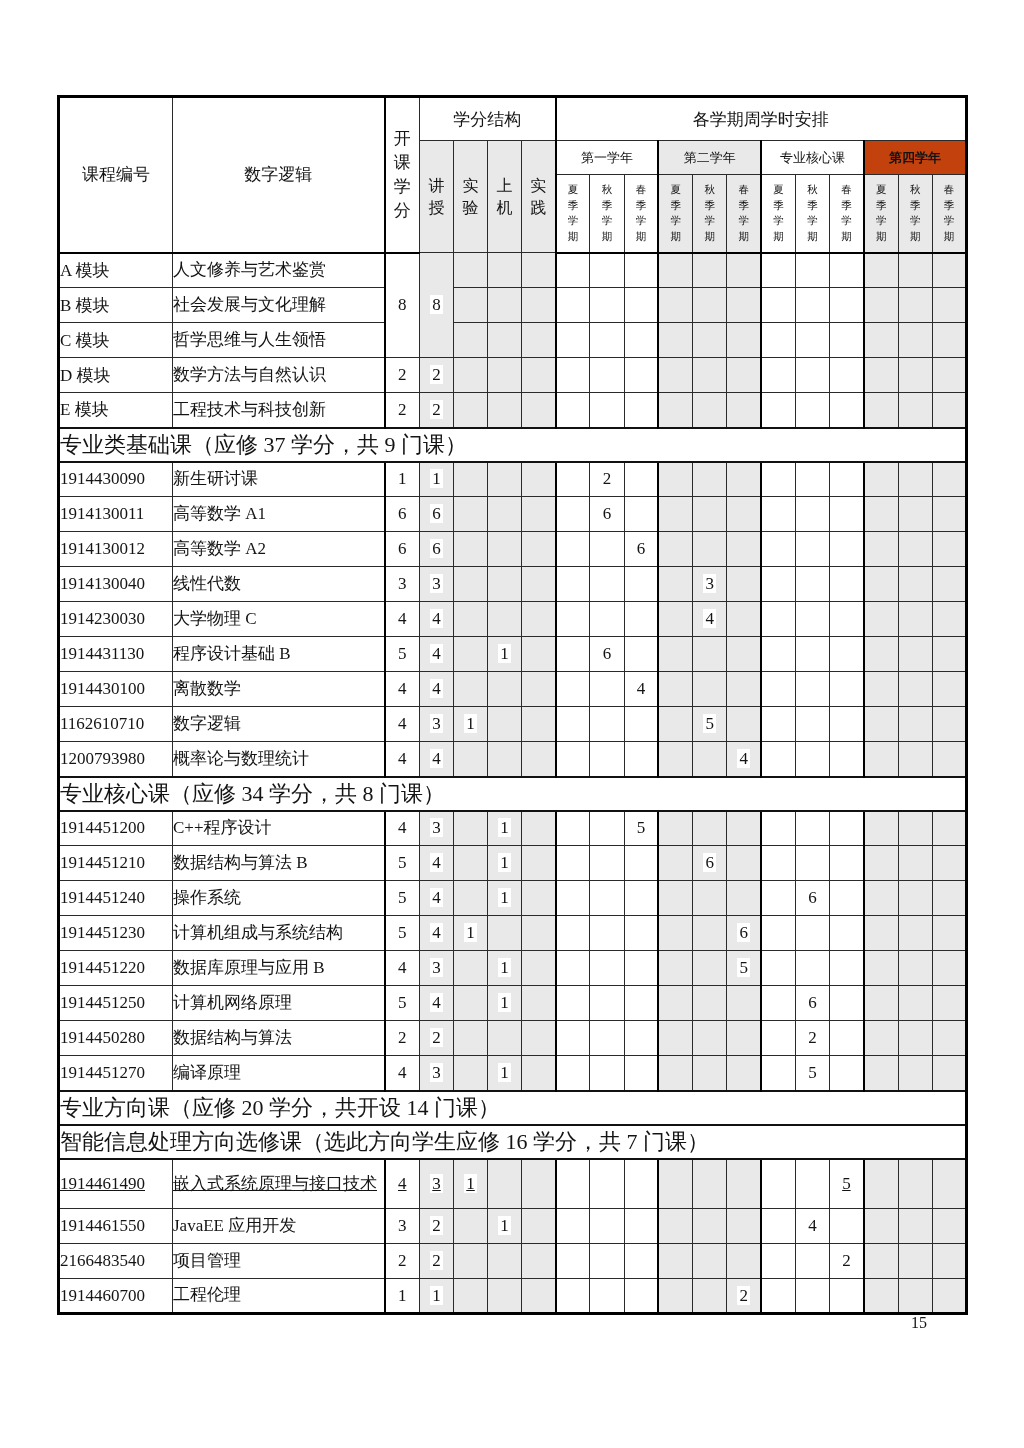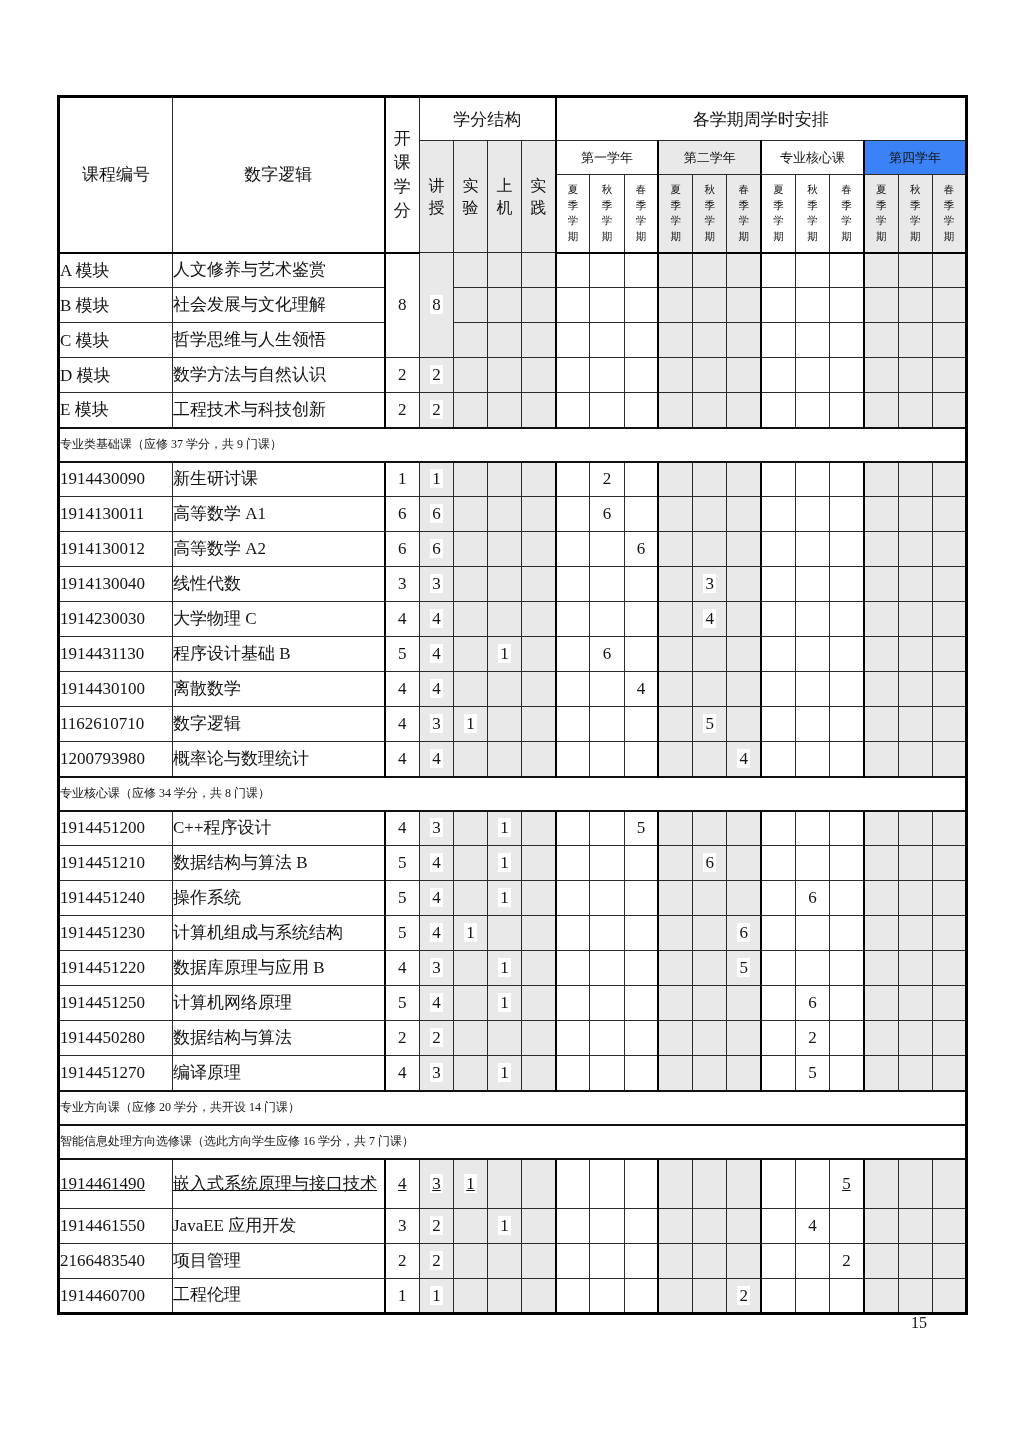--- a/index.html
+++ b/index.html
@@ -33,21 +33,21 @@
   .h3 th { border-bottom: 2px solid #000; }
 
   .cur tbody tr { height: 35px; }
   .cur tbody tr.sec { height: 34px; }
   .cur tbody tr.tall { height: 50px; text-decoration: underline; }
   tr.sec td { border-top: 2px solid #111; border-bottom: 2px solid #111; }
 
   .code { font-size: 17px; text-align: left; padding-left: 8px; }
   .name { font-size: 17px; text-align: left; padding: 0 16px 0 8px; line-height: 1.3; }
   .num  { font-size: 17px; text-align: center; }
-  .seccell { font-size: 12px; text-align: left; padding-left: 8px; }
+  .seccell { font-size: 22px; text-align: left; padding-left: 8px; }
 
   .v   { margin: 0 auto; word-break: break-all; text-align: center; }
   .v17 { width: 19px; font-size: 17px; line-height: 1.4; }
   .v16 { width: 18px; font-size: 16px; line-height: 1.35; }
   .v10 { width: 13px; font-size: 10.5px; line-height: 1.5; }
 
   .hl { background: #fff; padding: 0 2px; }
 
   .pagenum {
     position: absolute; left: 900px; top: 1314px; width: 38px;
@@ -99,21 +99,21 @@
           </th>
           <th class="g" rowspan="2" style="background: rgb(233, 233, 233);">
             <div class="v v16">上机</div>
           </th>
           <th class="g" rowspan="2" style="background: rgb(233, 233, 233);">
             <div class="v v16">实践</div>
           </th>
           <th class="yearhead bl2" colspan="3">第一学年</th>
           <th class="yearhead bl2 g" colspan="3" style="background: rgb(233, 233, 233);">第二学年</th>
           <th class="yearhead bl2" colspan="3">专业核心课</th>
-          <th class="yearhead bl2 g" colspan="3" style="background: #3b82f6;">第四学年</th>
+          <th class="yearhead bl2 g" colspan="3" style="background: #c2410c; font-weight: bold;">第四学年</th>
         </tr>
       <tr class="h3" id="season-row">
           <th class=" bl2">
             <div class="v v10">夏季学期</div>
           </th>
           <th>
             <div class="v v10">秋季学期</div>
           </th>
           <th>
             <div class="v v10">春季学期</div>

